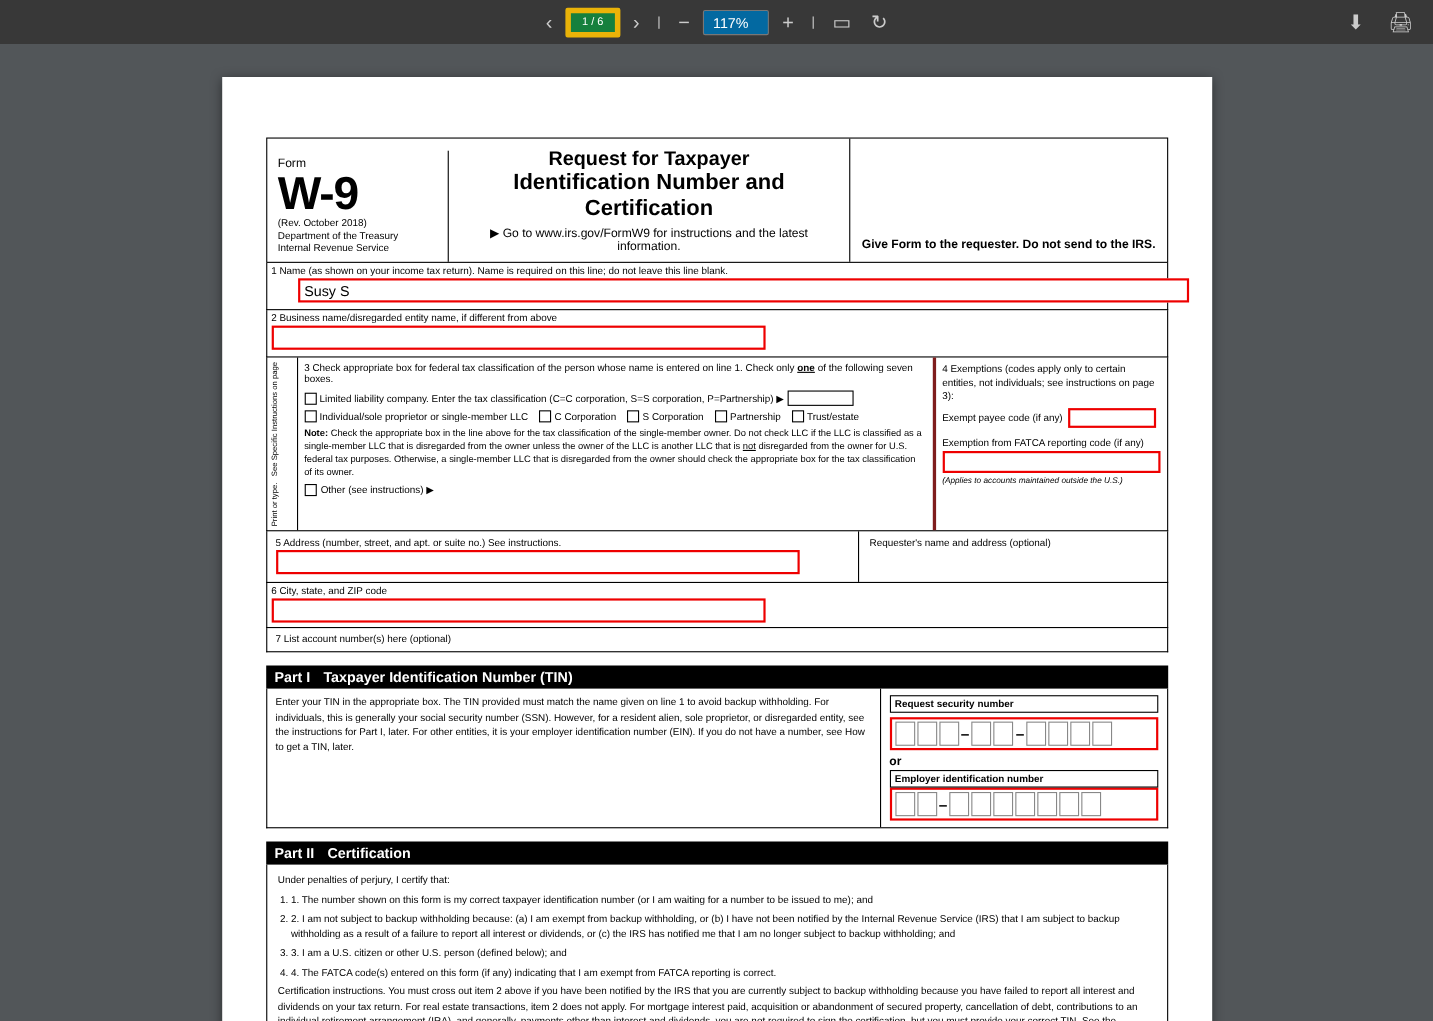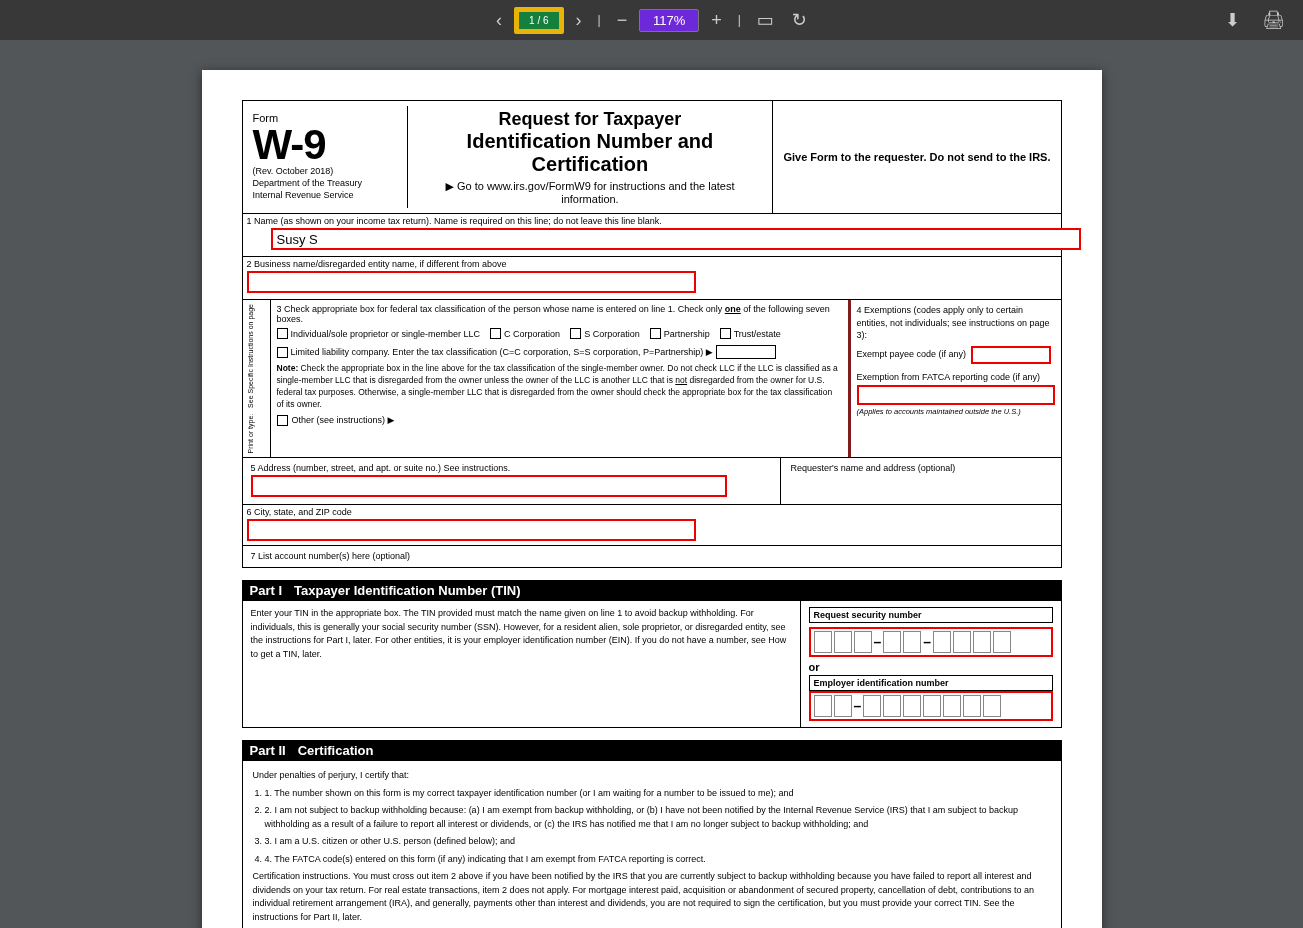--- a/index.html
+++ b/index.html
@@ -35,28 +35,27 @@
     }
     .toolbar-btn {
       background: none;
       border: none;
       color: #ccc;
       font-size: 18px;
       cursor: pointer;
       padding: 2px 6px;
     }
     .zoom-box {
-      background: #6d28d9;
+      background: #0369a1;
       border: 1px solid #777;
       color: #fff;
       padding: 3px 8px;
       font-size: 13px;
       border-radius: 2px;
       width: 60px;
-      text-align: center;
     }
     .toolbar-right {
       position: absolute;
       right: 12px;
       display: flex;
       gap: 10px;
     }
 
     
     .page-wrapper {
@@ -69,23 +68,24 @@
       width: 900px;
       min-height: 1160px;
       padding: 30px 40px;
       box-shadow: 0 2px 10px rgba(0,0,0,0.5);
       position: relative;
     }
 
     
     .form-header {
       display: flex;
-      align-items: center;
+      align-items: flex-end;
       border: 1px solid #000;
       margin-bottom: 0;
+      margin-top: 25px;
     }
     .form-header-left {
       border-right: 1px solid #000;
       padding: 6px 10px;
       min-width: 165px;
     }
     .form-number {
       font-size: 11px;
       font-weight: normal;
     }
@@ -439,20 +439,28 @@
           &nbsp;
           <span>See Specific Instructions on page</span>
         </div>
       </div>
 
       <div class="tax-class-main">
         <div style="font-size:9px;margin-bottom:4px;">
           <span>3  Check appropriate box for federal tax classification of the person whose name is entered on line 1. Check only</span>
           <span style="font-weight:bold;text-decoration:underline;">one</span>
           <span>of the following seven boxes.</span>
+        </div>
+
+        <div class="checkbox-row" style="margin-top:6px;">
+          <div class="checkbox-item">
+            <span class="cb"></span>
+            <span>Limited liability company. Enter the tax classification (C=C corporation, S=S corporation, P=Partnership) ▶</span>
+            <input type="text" style="width: 60px; border: 1px solid rgb(0, 0, 0); height: 14px;">
+          </div>
         </div>
 
         <div class="checkbox-row">
           <div class="checkbox-item">
             <span class="cb"></span>
             <span>Individual/sole proprietor or single-member LLC</span>
           </div>
           <div class="checkbox-item">
             <span class="cb"></span>
             <span>C Corporation</span>
@@ -464,28 +472,20 @@
           <div class="checkbox-item">
             <span class="cb"></span>
             <span>Partnership</span>
           </div>
           <div class="checkbox-item">
             <span class="cb"></span>
             <span>Trust/estate</span>
           </div>
         </div>
 
-        <div class="checkbox-row" style="margin-top:6px;">
-          <div class="checkbox-item">
-            <span class="cb"></span>
-            <span>Limited liability company. Enter the tax classification (C=C corporation, S=S corporation, P=Partnership) ▶</span>
-            <input type="text" style="width: 60px; border: 1px solid rgb(0, 0, 0); height: 14px;">
-          </div>
-        </div>
-
         <div class="tax-note">
           <b><span>Note:</span></b>
           <span>Check the appropriate box in the line above for the tax classification of the single-member owner. Do not check LLC if the LLC is classified as a single-member LLC that is disregarded from the owner unless the owner of the LLC is another LLC that is</span>
           <u><span>not</span></u>
           <span>disregarded from the owner for U.S. federal tax purposes. Otherwise, a single-member LLC that is disregarded from the owner should check the appropriate box for the tax classification of its owner.</span>
         </div>
 
         <div class="other-row">
           <span class="cb"></span>
           <span>Other (see instructions) ▶</span>

